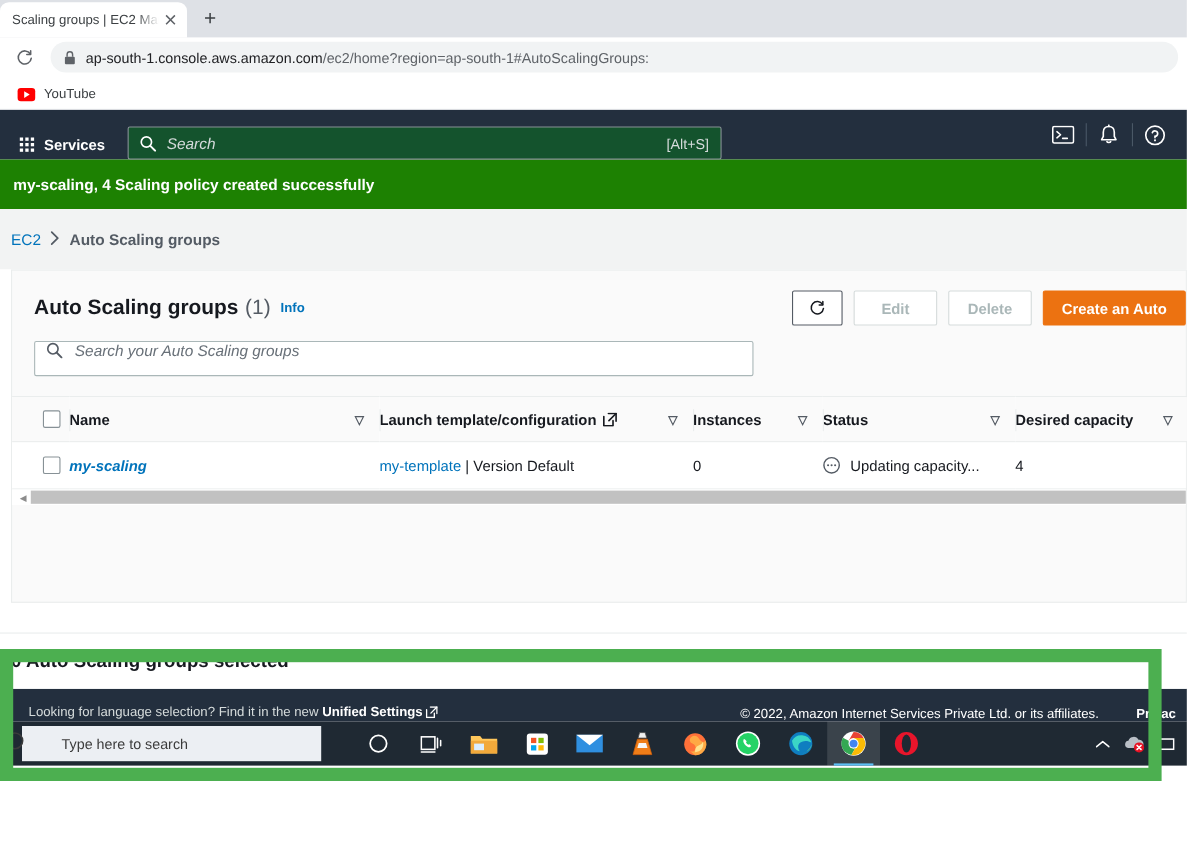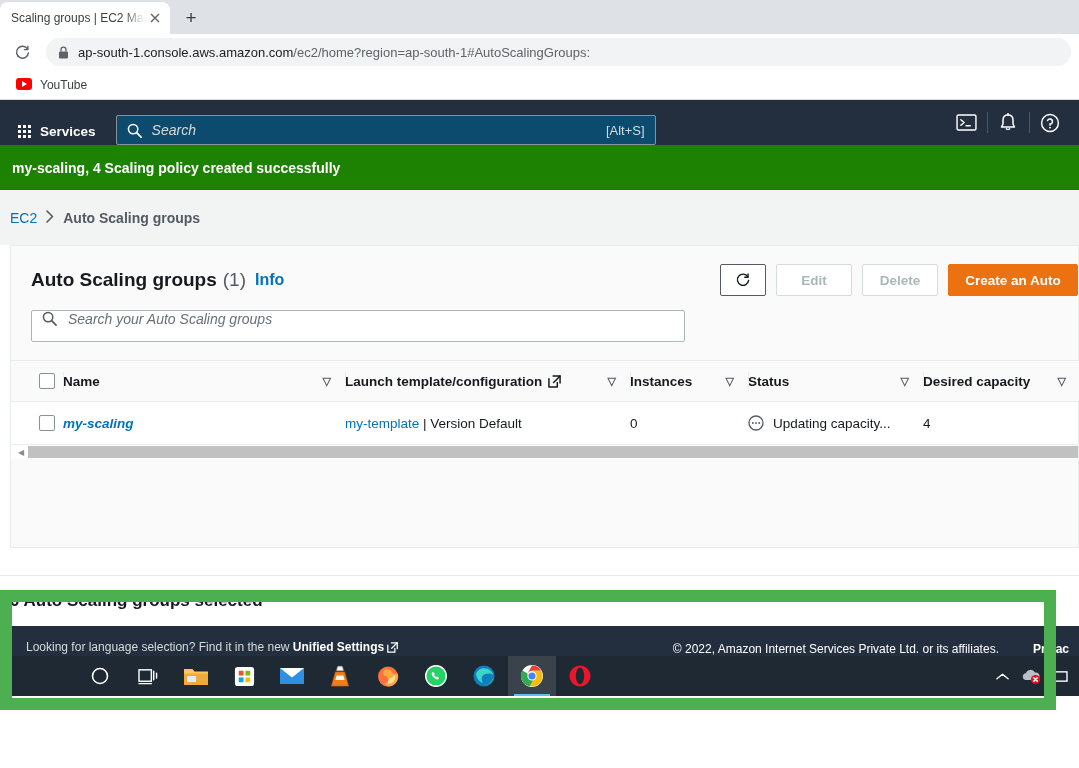--- a/index.html
+++ b/index.html
@@ -73,21 +73,21 @@
   }
   .url-text .dim { color: #5f6368; }
 
   .bookmarks-bar {
     height: 30px;
     background: #ffffff;
     display: flex; align-items: center;
     padding: 0 10px;
     border-bottom: 1px solid #dadce0;
   }
-  .bookmark { display: flex; align-items: flex-start; gap: 8px; padding: 2px 6px; }
+  .bookmark { display: flex; align-items: flex-end; gap: 8px; padding: 2px 6px; }
   .yt-icon {
     width: 16px; height: 12px; background: #ff0000;
     border-radius: 3px; position: relative; flex: 0 0 auto;
   }
   .yt-icon::after {
     content: ""; position: absolute; left: 6px; top: 3px;
     border-left: 5px solid #fff;
     border-top: 3px solid transparent; border-bottom: 3px solid transparent;
   }
   .bookmark-label { font-size: 12px; color: #3c4043; }
@@ -109,21 +109,21 @@
     display: grid;
     grid-template-columns: repeat(3, 3px);
     grid-template-rows: repeat(3, 3px);
     gap: 2px;
   }
   .grid-icon i { background: #ffffff; display: block; width: 3px; height: 3px; }
   .aws-search {
     flex: 0 0 auto;
     width: 540px; height: 30px;
     margin-left: 12px;
-    background: #0c4a6e;
+    background: #14532d;
     border: 1px solid #879196;
     border-radius: 2px;
     display: flex; align-items: center;
     padding: 0 10px;
   }
   .aws-search svg { flex: 0 0 auto; }
   .aws-search-placeholder {
     flex: 1; margin-left: 10px;
     font-size: 14px; color: #d5dbdb; font-style: italic;
   }
@@ -171,21 +171,21 @@
     width: 1069px;
     height: 303px;
     position: relative;
   }
   .panel-header {
     display: flex; align-items: center;
     padding: 18px 0 14px 20px;
   }
   .panel-title { font-size: 19px; font-weight: bold; color: #16191f; }
   .panel-count { font-size: 19px; color: #545b64; margin-left: 6px; }
-  .panel-info { font-size: 16px; color: #0073bb; font-weight: bold; margin-left: 9px; }
+  .panel-info { font-size: 12px; color: #0073bb; font-weight: bold; margin-left: 9px; }
   .panel-actions { margin-left: auto; display: flex; align-items: center; gap: 10px; padding-right: 0; }
   .btn {
     height: 32px;
     border-radius: 2px;
     display: flex; align-items: center; justify-content: center;
     font-size: 13.5px; font-weight: bold;
     padding: 0 16px;
     background: #ffffff;
   }
   .btn-icon { width: 46px; padding: 0; border: 1px solid #545b64; color: #16191f; }
@@ -565,20 +565,28 @@
       <path d="M6 8 L13 1" stroke="#ffffff" stroke-width="1.6" fill="none" stroke-linecap="round"></path>
     </svg></span></span>
   <span class="footer-right">
     <span>© 2022, Amazon Internet Services Private Ltd. or its affiliates.</span>
     <span class="footer-link">Privac</span>
   </span>
 </div>
 
 <div class="taskbar">
   <div class="start-orb"></div>
+  <div class="tb-search">
+    <span style="position:absolute;left:4px;">
+      <svg width="19" height="19" viewBox="0 0 20 20">
+          <circle cx="10" cy="10" r="7.5" stroke="#3b3b3b" stroke-width="1.5" fill="none"></circle>
+        </svg>
+    </span>
+    <span class="tb-search-text">Type here to search</span>
+  </div>
 
   <div class="tb-icons">
     <div class="tb-icon">
       <svg width="20" height="20" viewBox="0 0 20 20">
           <circle cx="10" cy="10" r="7.5" stroke="#ffffff" stroke-width="1.6" fill="none"></circle>
         </svg>
     </div>
     <div class="tb-icon">
       <svg width="21" height="19" viewBox="0 0 22 20">
         <rect x="1" y="3" width="13" height="12" stroke="#ffffff" stroke-width="1.5" fill="none"></rect>

